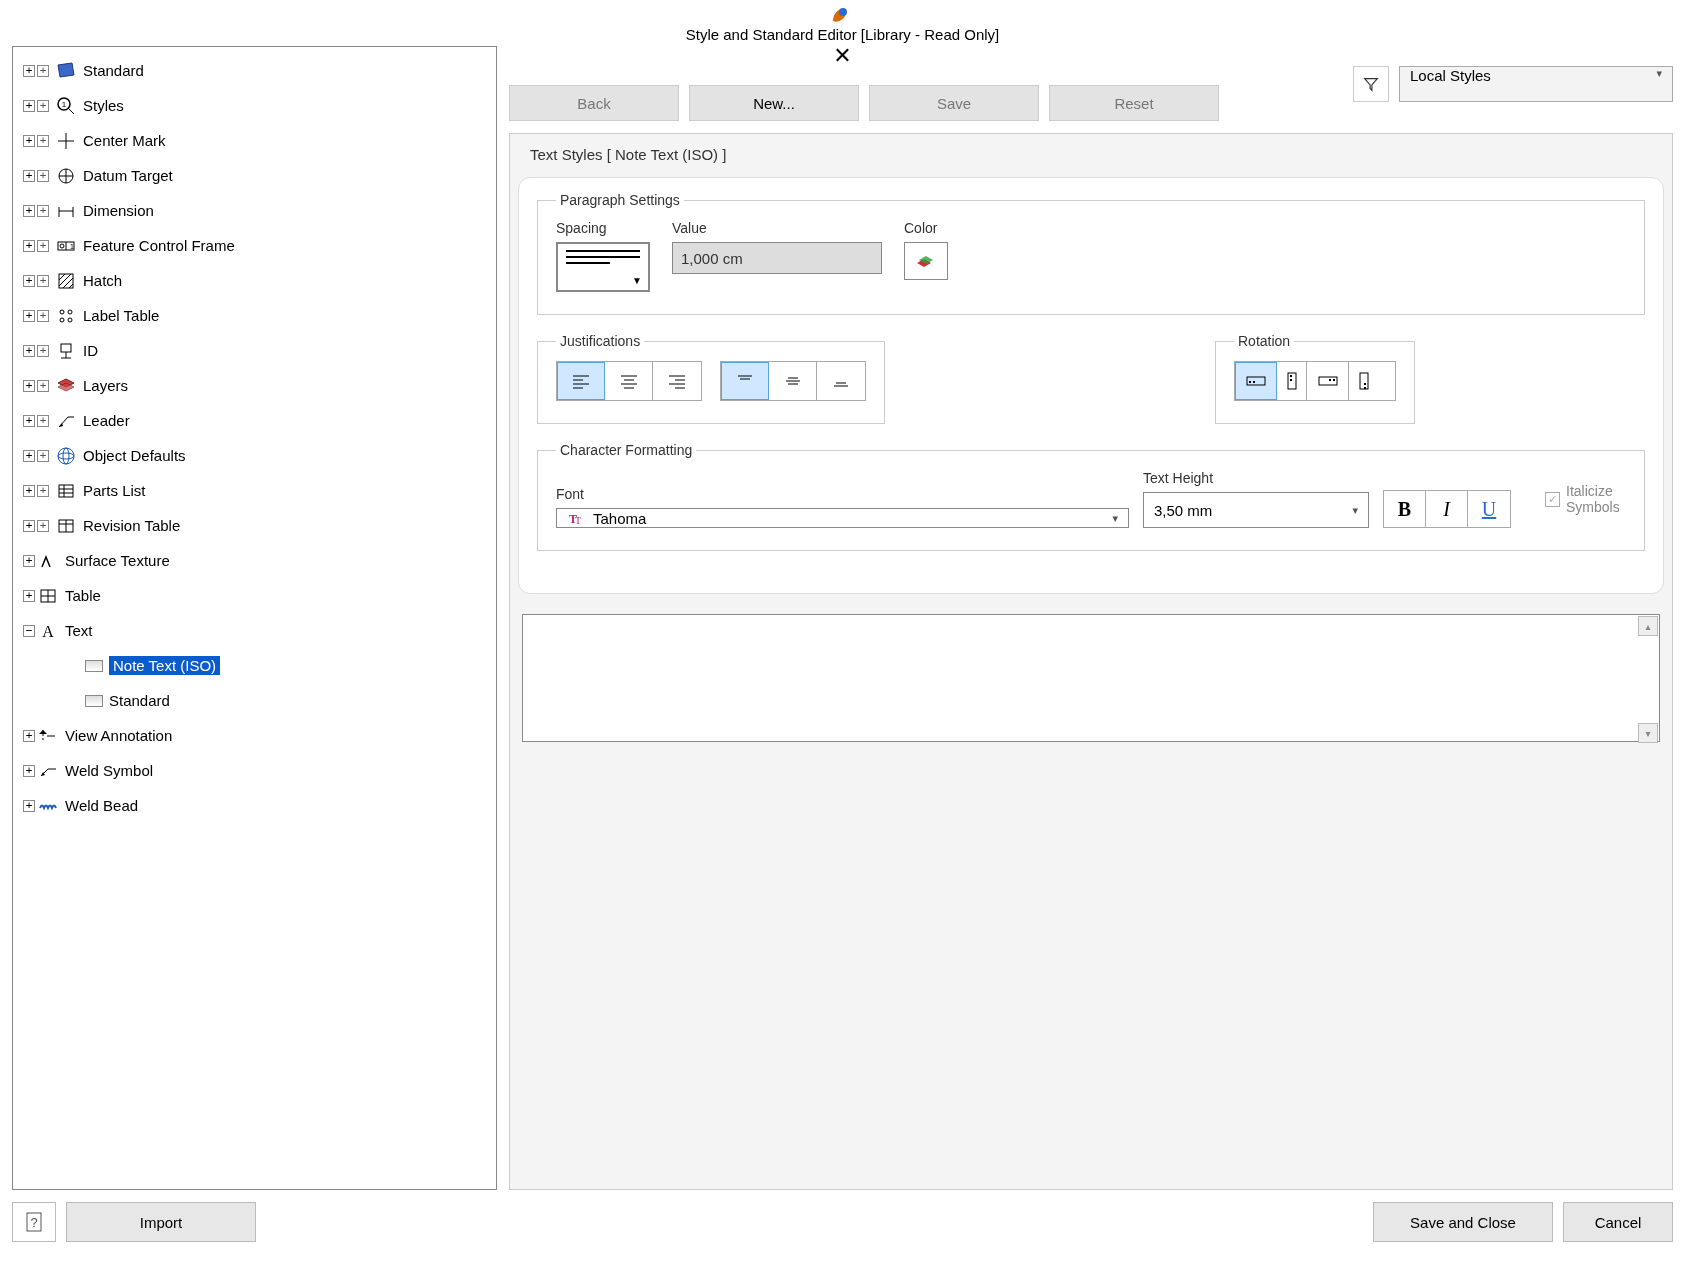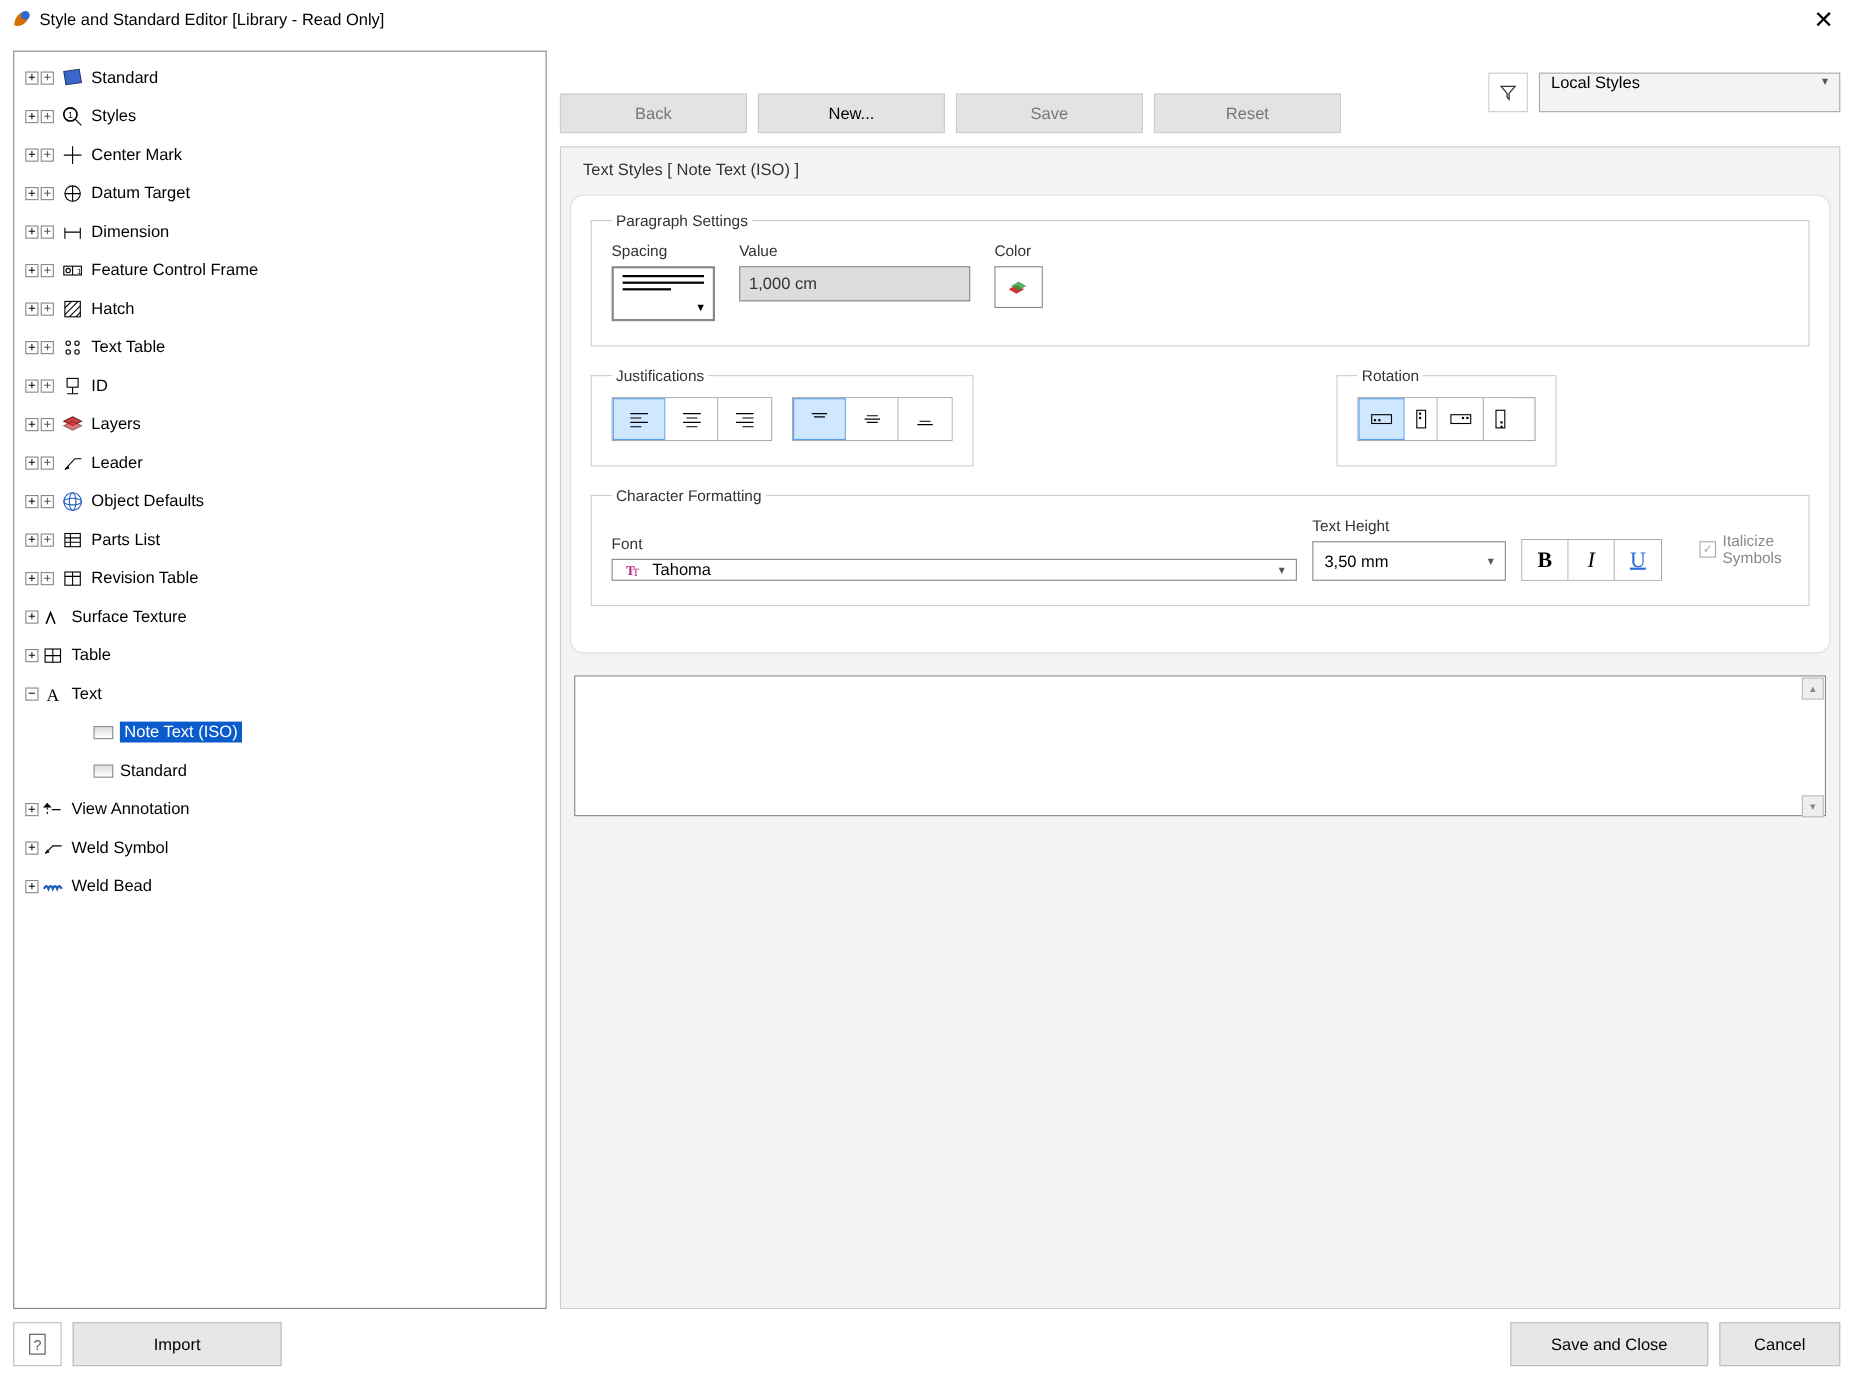--- a/index.html
+++ b/index.html
@@ -1,17 +1,17 @@
 <!DOCTYPE html>
 <html><head>
 <meta charset="utf-8">
 <style>
 * { box-sizing: border-box; margin: 0; padding: 0; }
 body { font-family: "Segoe UI", Tahoma, sans-serif; font-size: 13px; background: #fff; color: #000; width: 1685px; height: 1270px; overflow: hidden; }
-.titlebar { display: flex; align-items: center; padding: 6px 10px; height: 36px; }
+.titlebar { display: flex; align-items: center; padding: 6px 10px; height: 36px; flex-direction: column; }
 .titlebar .app-icon { width: 20px; height: 20px; margin-right: 6px; display: inline-block; position: relative; }
 .titlebar .app-icon svg { width: 20px; height: 20px; }
 .titlebar .title { font-size: 15px; }
 .titlebar .spacer { flex: 1; }
 .titlebar .close { font-size: 22px; padding: 0 8px; cursor: pointer; }
 .dialog-body { display: flex; padding: 10px 12px 6px 12px; height: 1160px; gap: 12px; }
 .tree-panel { width: 485px; border: 1px solid #888; background: #fff; overflow: auto; padding: 6px 4px; }
 .tree-item { display: flex; align-items: center; height: 35px; font-size: 15px; padding-left: 6px; white-space: nowrap; }
 .tree-item.child { padding-left: 68px; }
 .tree-toggle { width: 12px; text-align: center; font-family: monospace; font-size: 11px; border: 1px solid #888; line-height: 10px; height: 12px; margin-right: 2px; cursor: pointer; }
@@ -42,21 +42,21 @@
 .spacing-btn .line { height:2px; background:#000; }
 .spacing-btn .arrow { position:absolute; right:6px; bottom:4px; font-size:10px; }
 .color-btn { width:44px; height:38px; border:1px solid #888; background:#fff; display:flex; align-items:center; justify-content:center; cursor:pointer; }
 .just-row { display:flex; gap:18px; }
 .btn-grp { display:flex; border:1px solid #aaa; }
 .btn-grp .gbtn { width:48px; height:38px; border: none; border-right:1px solid #aaa; background:#fff; display:flex; align-items:center; justify-content:center; cursor:pointer; }
 .btn-grp .gbtn:last-child { border-right:none; }
 .btn-grp .gbtn.active { background:#cfe8ff; border:1px solid #5aa0e8; }
 .font-row { display:flex; gap:14px; align-items:flex-end; }
 .font-select { flex:1; height:36px; border:1px solid #888; background:#fff; display:flex; align-items:center; padding:0 10px; font-size:15px; gap:8px; cursor:pointer; justify-content:space-between; }
-.th-select { width:176px; height:36px; border:1px solid #888; background:#fff; display:flex; align-items:center; padding:0 10px; font-size:15px; justify-content:space-between; cursor:pointer; }
+.th-select { width:226px; height:36px; border:1px solid #888; background:#fff; display:flex; align-items:center; padding:0 10px; font-size:15px; justify-content:space-between; cursor:pointer; }
 .fmt-grp { display:flex; border:1px solid #aaa; }
 .fmt-grp .fbtn { width:42px; height:36px; border:none; border-right:1px solid #aaa; background:#fff; display:flex; align-items:center; justify-content:center; font-family:"Times New Roman",serif; font-size:20px; cursor:pointer; }
 .fmt-grp .fbtn:last-child { border-right:none; }
 .chk { display:flex; align-items:center; gap:6px; font-size:14px; color:#888; }
 .comments { width:100%; height:128px; border:1px solid #888; background:#fff; resize:none; font-family:inherit; font-size:14px; padding:6px; }
 .scrollbtn { position:absolute; right:2px; width:20px; height:20px; background:#eee; border:1px solid #bbb; display:flex; align-items:center; justify-content:center; font-size:10px; color:#888; }
 .bottom-bar { display:flex; align-items:center; padding: 6px 12px 10px 12px; gap: 10px; }
 .bottom-bar .spacer { flex:1; }
 .bigbtn { height:40px; padding: 0 24px; min-width:110px; background:#e7e7e7; border:1px solid #bbb; font-size:15px; cursor:pointer; }
 .help-btn { width:44px; height:40px; border:1px solid #bbb; background:#fff; display:flex; align-items:center; justify-content:center; cursor:pointer; font-size:18px; }
@@ -168,21 +168,21 @@
         <span class="tree-toggle">+</span>
         <span class="tree-add">+</span>
         <span class="tree-icon">
           <svg viewBox="0 0 20 20">
             <circle cx="6" cy="6" r="2" fill="none" stroke="#000"></circle>
             <circle cx="14" cy="6" r="2" fill="none" stroke="#000"></circle>
             <circle cx="6" cy="14" r="2" fill="none" stroke="#000"></circle>
             <circle cx="14" cy="14" r="2" fill="none" stroke="#000"></circle>
           </svg>
         </span>
-        <span class="tree-label">Text Table</span>
+        <span class="tree-label">Label Table</span>
       </div>
     <div class="tree-item">
         <span class="tree-toggle">+</span>
         <span class="tree-add">+</span>
         <span class="tree-icon">
           <svg viewBox="0 0 20 20">
             <rect x="5" y="3" width="10" height="8" fill="none" stroke="#000"></rect>
             <line x1="10" y1="11" x2="10" y2="17" stroke="#000"></line>
             <line x1="5" y1="17" x2="15" y2="17" stroke="#000"></line>
           </svg>

